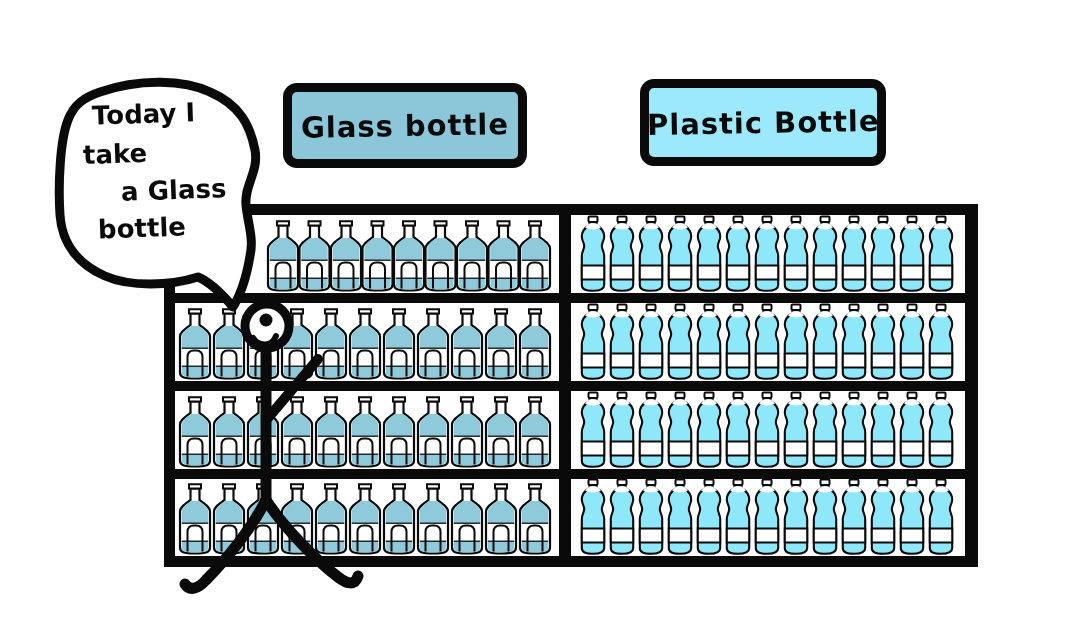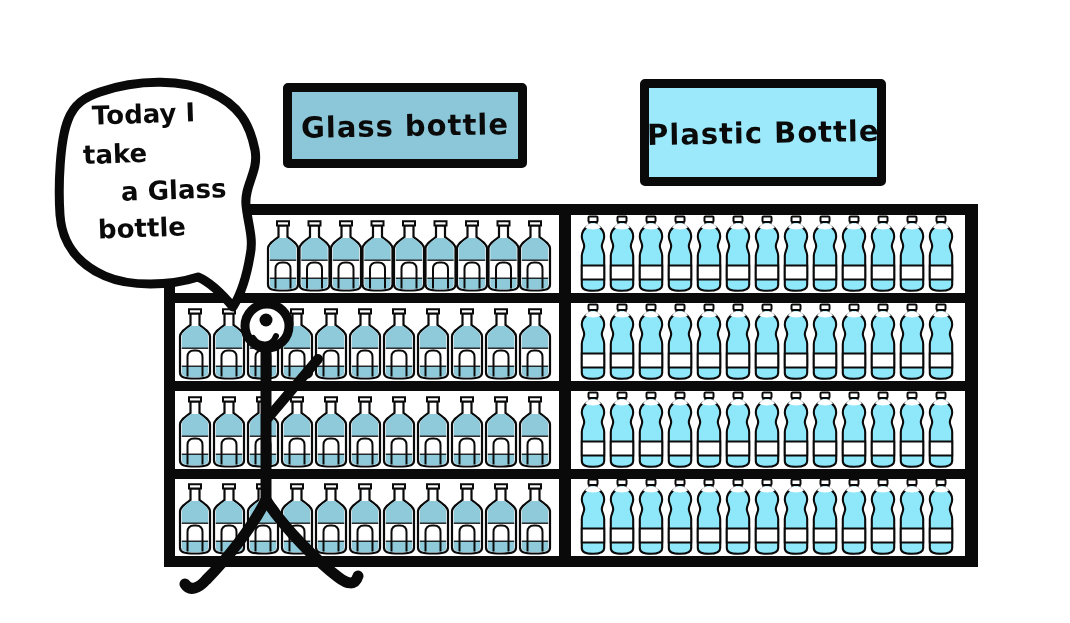--- a/index.html
+++ b/index.html
@@ -2,27 +2,27 @@
 <html style="--glass-fill: #8fcadb; --plastic-fill: #8fe7fa; --outline: #0a0a0a;"><head>
 <meta charset="utf-8">
 <style>
   html,body{margin:0;padding:0;background:#fff;}
   .canvas{
     position:relative;width:1070px;height:623px;background:#ffffff;
     overflow:hidden;font-family:"DejaVu Sans",sans-serif;
   }
   .scene-svg{position:absolute;left:0;top:0;width:1070px;height:623px;}
   .label-box{
-    position:absolute;box-sizing:border-box;border:9px solid #0a0a0a;border-radius:5px;
+    position:absolute;box-sizing:border-box;border:9px solid #0a0a0a;border-radius:14px;
     display:flex;align-items:center;justify-content:center;
     font-weight:bold;font-size:29px;color:#0a0a0a;letter-spacing:1px;
   }
   .label-box .label-text{transform:rotate(-1deg);white-space:nowrap;}
   .label-box.glass{left:283px;top:83px;width:244px;height:85px;}
-  .label-box.plastic{left:640px;top:79px;width:246px;height:107px;}
+  .label-box.plastic{left:640px;top:79px;width:246px;height:87px;}
   .bubble-text{position:absolute;left:0;top:0;color:#0a0a0a;font-weight:bold;}
   .bubble-line{position:absolute;font-size:26px;white-space:nowrap;transform:rotate(-2deg);}
   .bl1{left:92px;top:99px;}
   .bl2{left:83px;top:139px;}
   .bl3{left:121px;top:175px;}
   .bl4{left:98px;top:213px;}
 </style>
 </head>
 <body>
 

